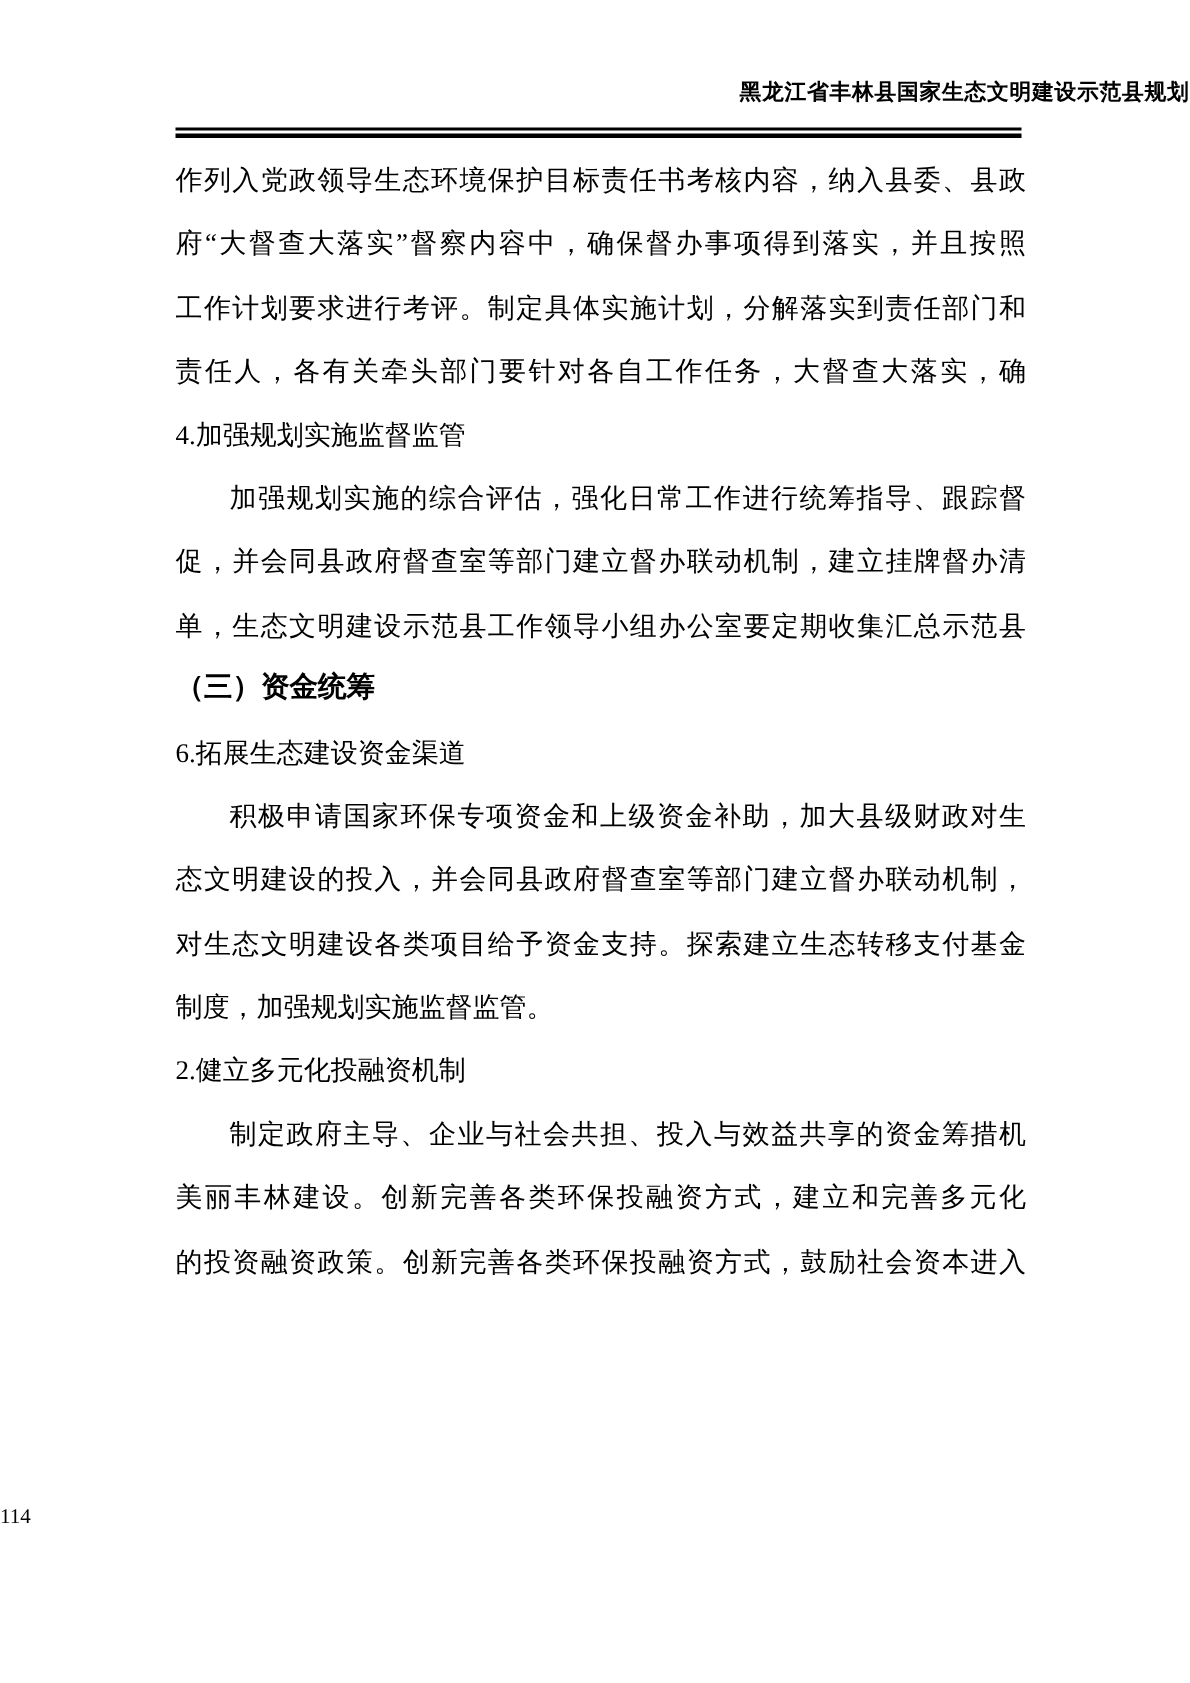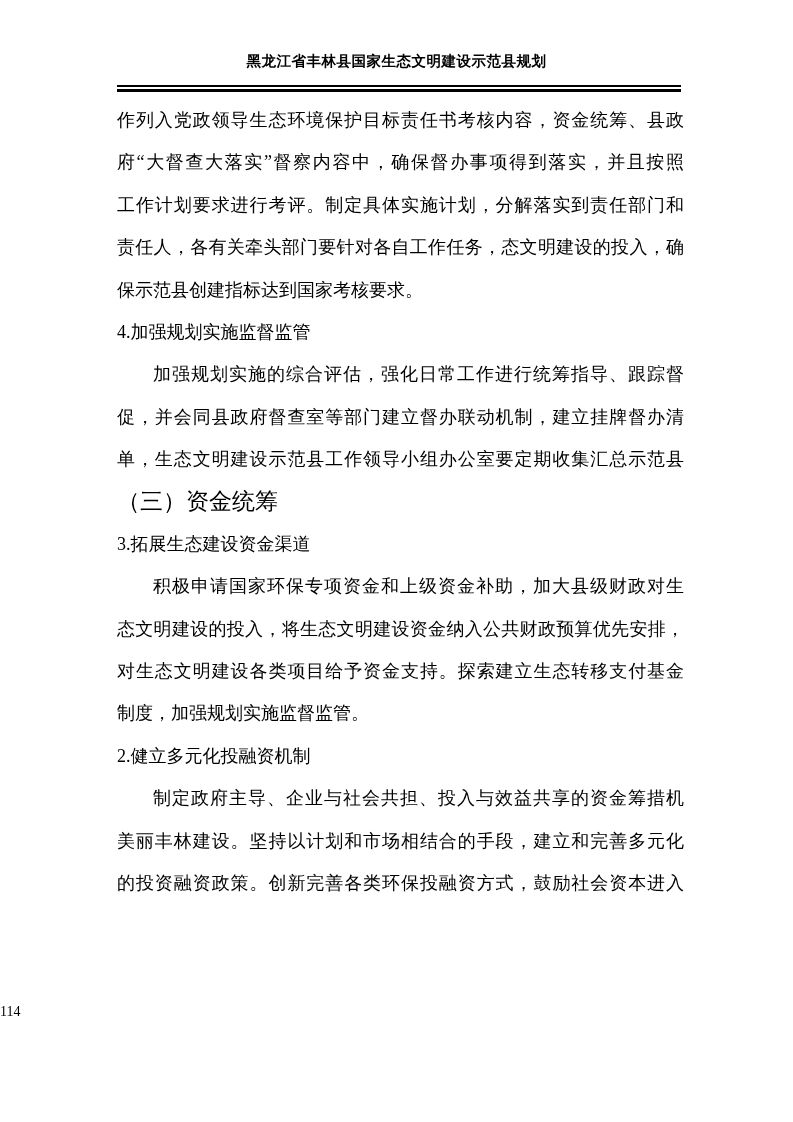--- a/index.html
+++ b/index.html
@@ -13,21 +13,21 @@
     height: 1122px;
     overflow: hidden;
     font-family: "Liberation Serif", "DejaVu Serif", serif;
     color: #000000;
   }
   .header-title {
     position: absolute;
     top: 52px;
     left: 0;
     width: 793px;
-    text-align: center;
+    text-align: right;
     font-size: 14.5px;
     font-weight: bold;
     letter-spacing: 0.5px;
   }
   .header-rule {
     position: absolute;
     top: 85px;
     left: 117px;
     width: 564px;
     height: 2px;
@@ -48,53 +48,52 @@
   }
   .line.justify {
     text-align: justify;
     text-align-last: justify;
     text-justify: inter-character;
   }
   .line.indent {
     padding-left: 36px;
   }
   .line.bold {
-    font-weight: normal;
-    font-size: 23px;
+    font-weight: bold;
+    font-size: 19px;
   }
   .page-number {
     position: absolute;
     top: 1004px;
     left: 0;
     width: 793px;
     font-size: 14px;
   }
 </style>
 </head>
 <body>
 
 <div class="header-title">黑龙江省丰林县国家生态文明建设示范县规划</div>
 
 <div class="header-rule"></div>
 
 <div class="content" id="lines-container">
-    <div class="line justify">作列入党政领导生态环境保护目标责任书考核内容，资金统筹、县政</div>
+    <div class="line justify">作列入党政领导生态环境保护目标责任书考核内容，纳入县委、县政</div>
     <div class="line justify">府“大督查大落实”督察内容中，确保督办事项得到落实，并且按照</div>
     <div class="line justify">工作计划要求进行考评。制定具体实施计划，分解落实到责任部门和</div>
-    <div class="line justify">责任人，各有关牵头部门要针对各自工作任务，态文明建设的投入，确</div>
-    <div class="line">保示范县创建指标达到国家考核要求。</div>
+    <div class="line justify">责任人，各有关牵头部门要针对各自工作任务，大督查大落实，确</div>
     <div class="line">4.加强规划实施监督监管</div>
     <div class="line justify indent">加强规划实施的综合评估，强化日常工作进行统筹指导、跟踪督</div>
     <div class="line justify">促，并会同县政府督查室等部门建立督办联动机制，建立挂牌督办清</div>
     <div class="line justify">单，生态文明建设示范县工作领导小组办公室要定期收集汇总示范县</div>
     <div class="line bold">（三）资金统筹</div>
-    <div class="line">3.拓展生态建设资金渠道</div>
+    <div class="line">6.拓展生态建设资金渠道</div>
     <div class="line justify indent">积极申请国家环保专项资金和上级资金补助，加大县级财政对生</div>
-    <div class="line justify">态文明建设的投入，将生态文明建设资金纳入公共财政预算优先安排，</div>
+    <div class="line justify">态文明建设的投入，并会同县政府督查室等部门建立督办联动机制，</div>
     <div class="line justify">对生态文明建设各类项目给予资金支持。探索建立生态转移支付基金</div>
     <div class="line">制度，加强规划实施监督监管。</div>
     <div class="line">2.健立多元化投融资机制</div>
     <div class="line justify indent">制定政府主导、企业与社会共担、投入与效益共享的资金筹措机</div>
-    <div class="line justify">美丽丰林建设。坚持以计划和市场相结合的手段，建立和完善多元化</div>
+    <div class="line justify">美丽丰林建设。创新完善各类环保投融资方式，建立和完善多元化</div>
     <div class="line justify">的投资融资政策。创新完善各类环保投融资方式，鼓励社会资本进入</div>
   </div>
 
 <div class="page-number">114</div>
 
 </body></html>

